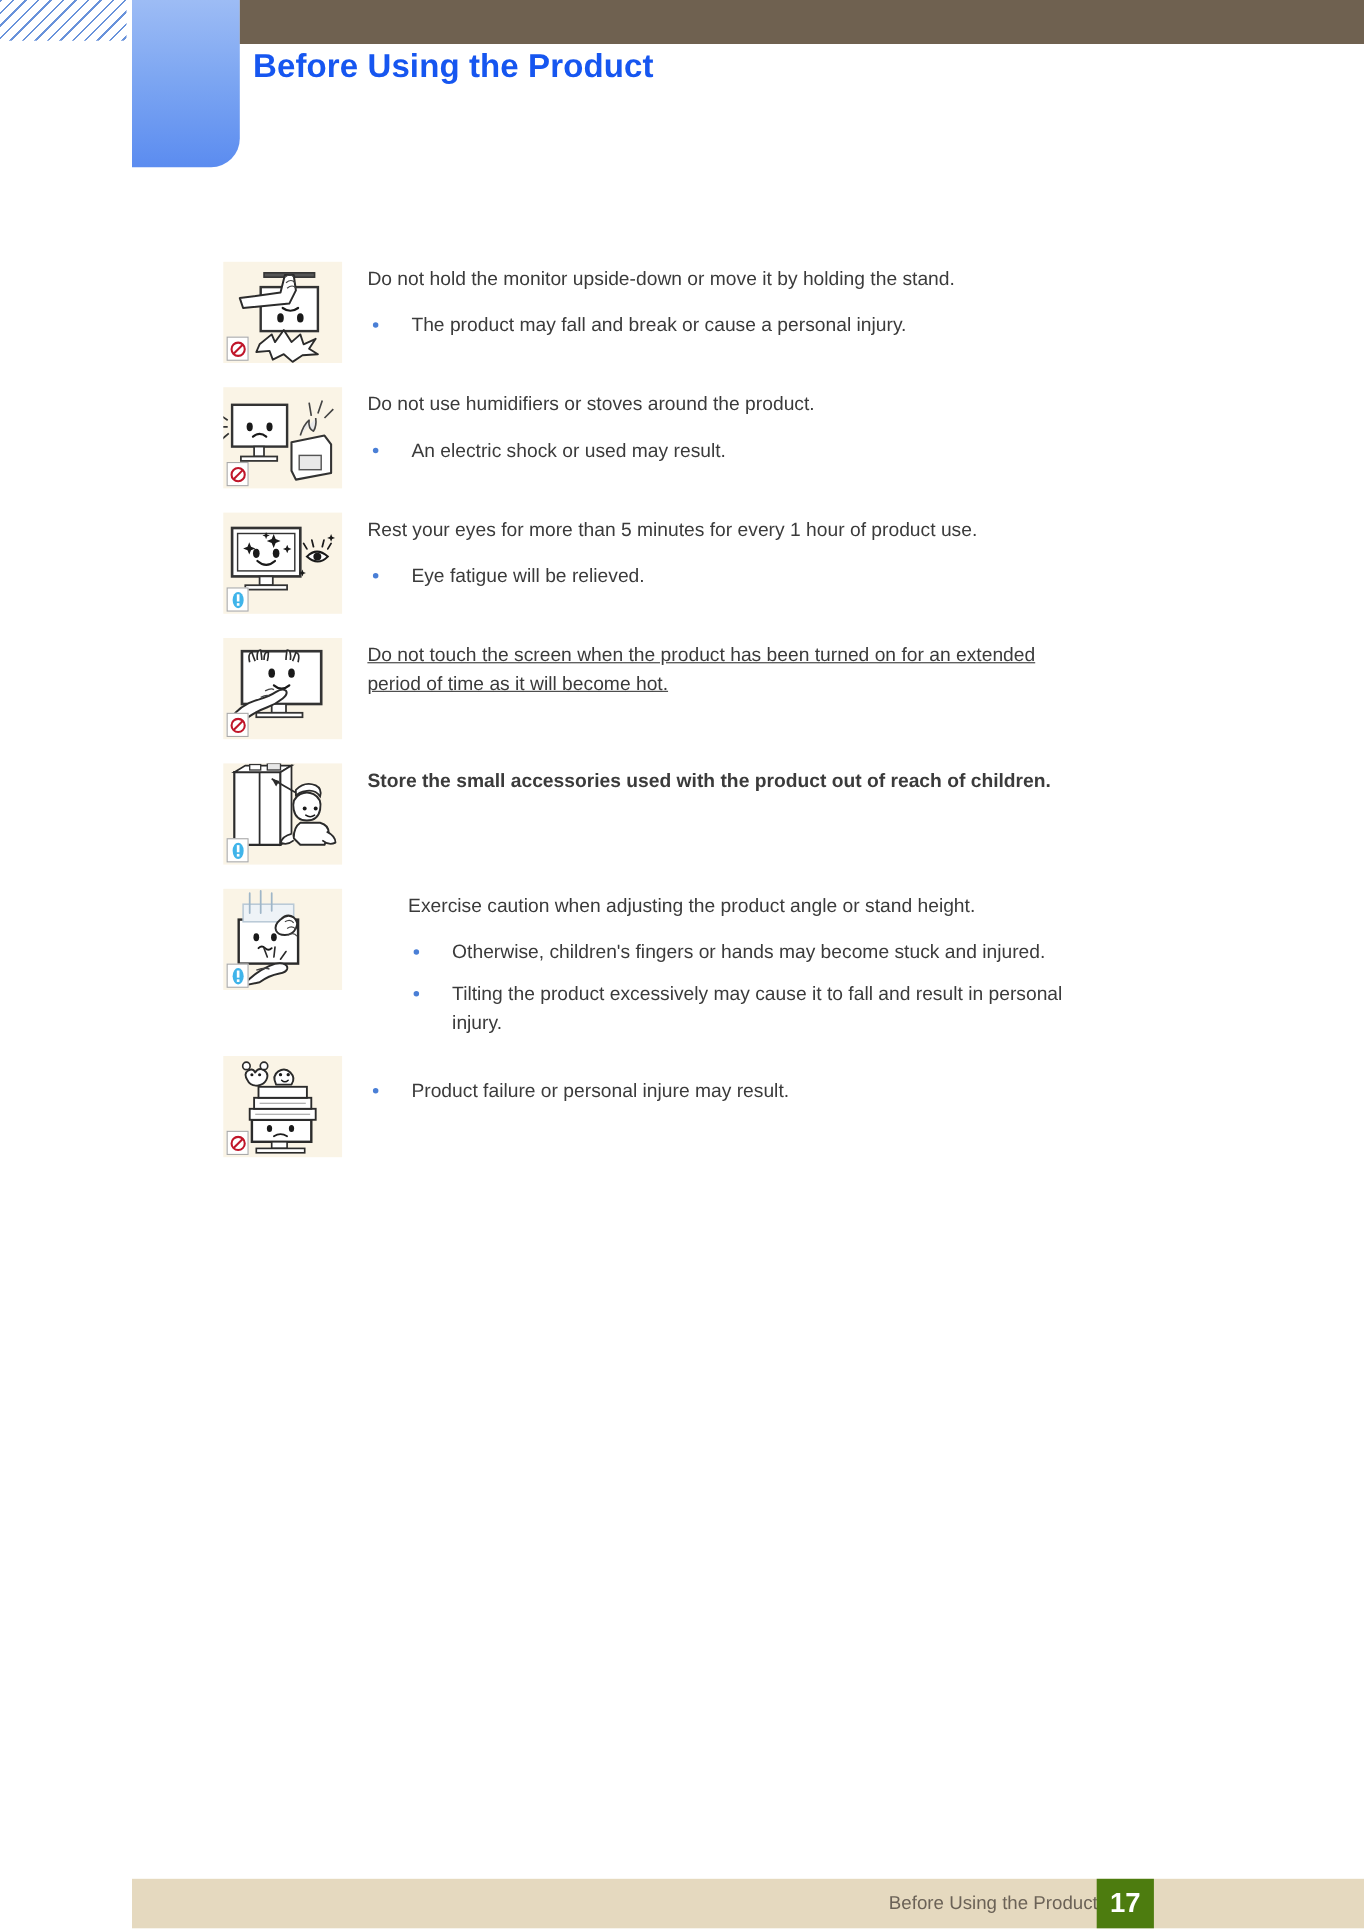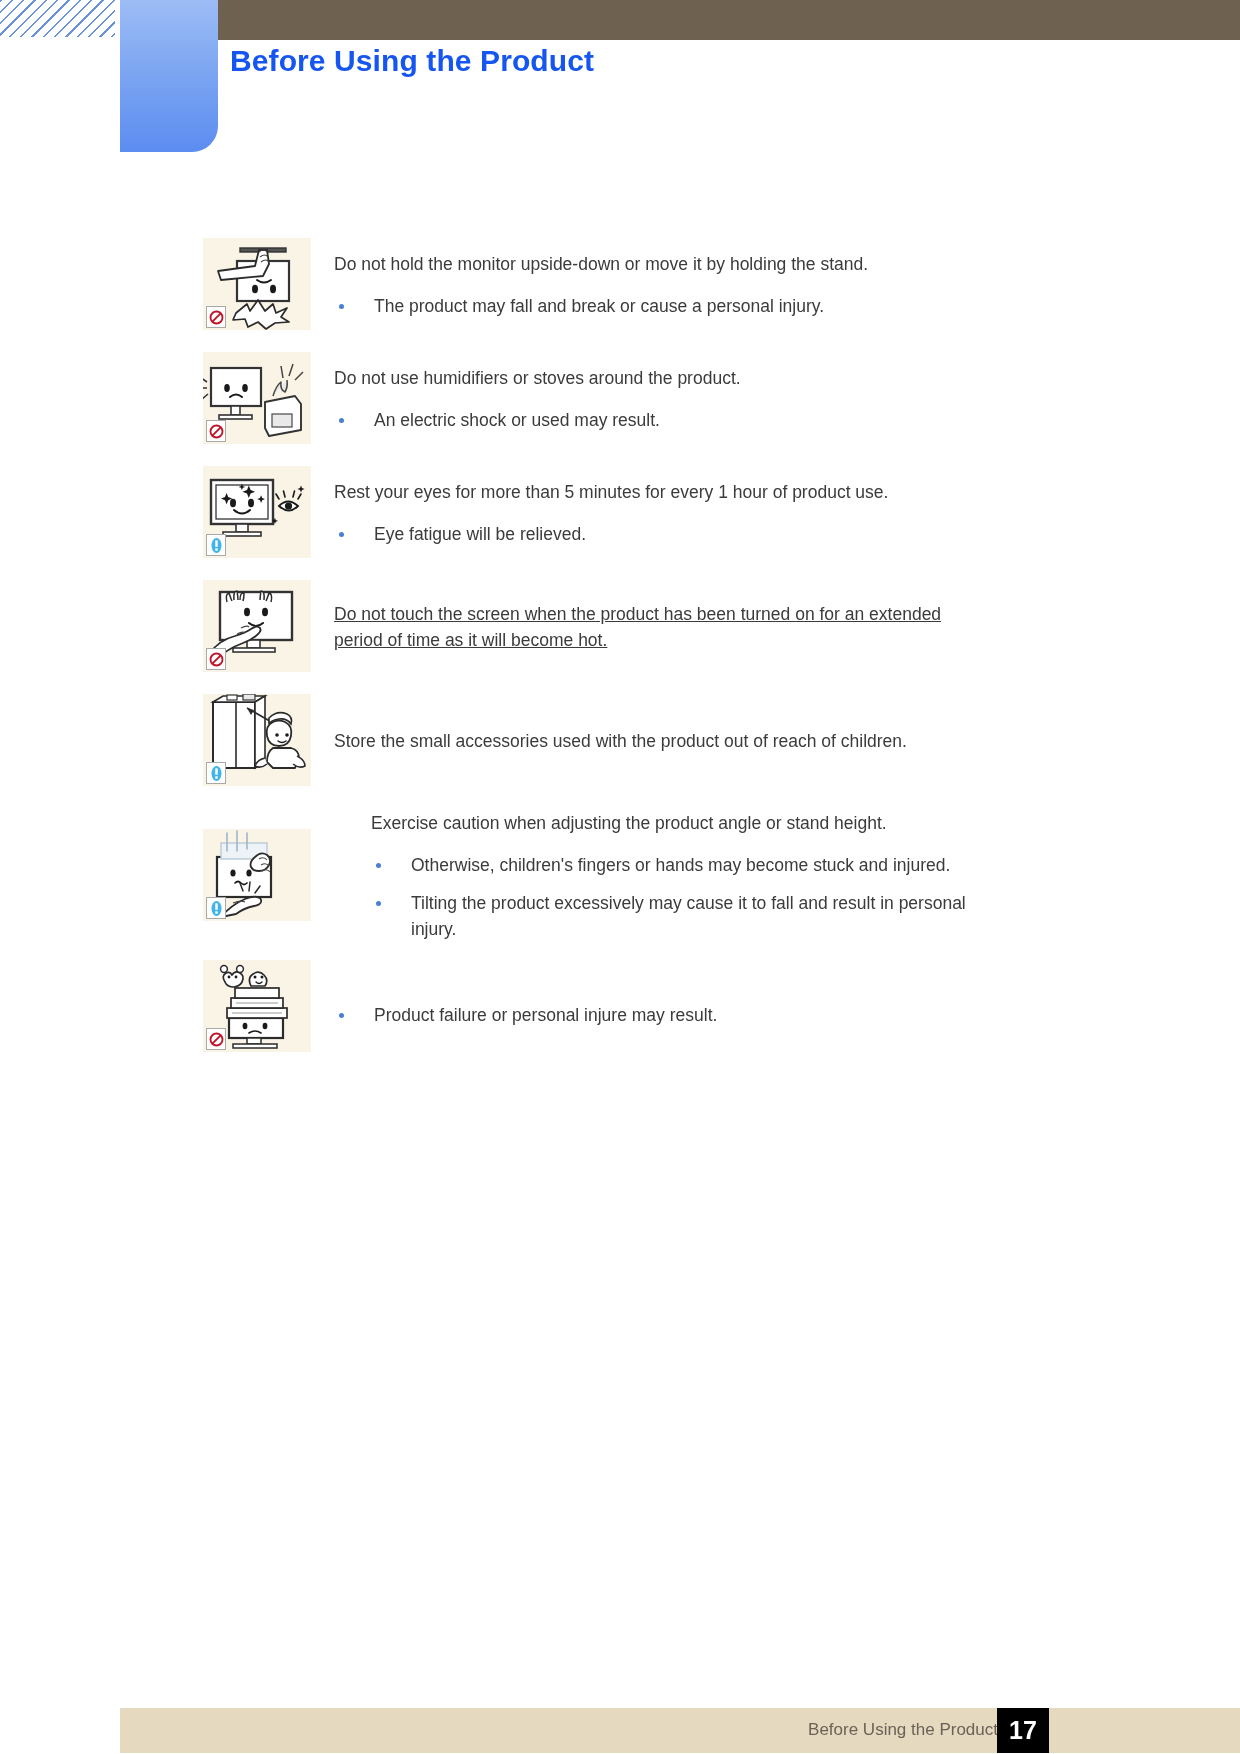--- a/index.html
+++ b/index.html
@@ -51,21 +51,21 @@
 
   
   #content {
     position: absolute;
     left: 203px; top: 238px;
     width: 800px;
   }
   .safety-row {
     position: relative;
     display: flex;
-    align-items: center;
+    align-items: flex-start;
   }
   .icon-cell {
     position: relative;
     flex: 0 0 auto;
     width: 108px;
     height: 92px;
     background: #faf4e6;
     margin-right: 23px;
   }
   .icon-art {
@@ -133,21 +133,21 @@
     right: 242px;
     top: 12px;
     font-size: 17px;
     color: #6b6257;
     white-space: nowrap;
   }
   #page-number-box {
     position: absolute;
     left: 997px; top: 1708px;
     width: 52px; height: 45px;
-    background: #000000;
+    background: #4d7c0f;
     display: flex;
     align-items: center;
     justify-content: center;
   }
   #page-number {
     font-size: 25px;
     font-weight: bold;
     color: #ffffff;
     line-height: 1;
   }
@@ -282,21 +282,21 @@
           <circle cx="8" cy="8" r="6.4" fill="none" stroke="#c0162a" stroke-width="2"></circle>
           <line x1="3.6" y1="12.4" x2="12.4" y2="3.6" stroke="#c0162a" stroke-width="2"></line>
         </svg>
       </div>
     </div>
     <div class="row-text">
       <p class="lead" style="max-width:640px;text-decoration:underline;">Do not touch the screen when the product has been turned on for an extended period of time as it will become hot.</p>
     </div>
   </div>
 
-  <div class="safety-row" style="margin-bottom:22px;">
+  <div class="safety-row" style="margin-bottom:22px;font-weight:bold;">
     <div class="icon-cell">
       <div class="icon-art">
         <svg viewBox="0 0 108 92">
           <path d="M10 8 L52 8 L52 74 L10 74 Z" fill="#fff" stroke="#2b2b2b" stroke-width="2"></path>
           <path d="M10 8 L20 2 L62 2 L52 8 Z" fill="#fff" stroke="#2b2b2b" stroke-width="1.6"></path>
           <path d="M52 8 L62 2 L62 68 L52 74 Z" fill="#fff" stroke="#2b2b2b" stroke-width="1.6"></path>
           <rect x="24" y="1" width="10" height="5" fill="#fff" stroke="#333" stroke-width="1.2"></rect>
           <rect x="40" y="0" width="12" height="6" fill="#e8e8e8" stroke="#333" stroke-width="1.2"></rect>
           <line x1="33" y1="8" x2="33" y2="74" stroke="#2b2b2b" stroke-width="1.6"></line>
           <path d="M72 30 L44 14" stroke="#2b2b2b" stroke-width="1.6"></path>

